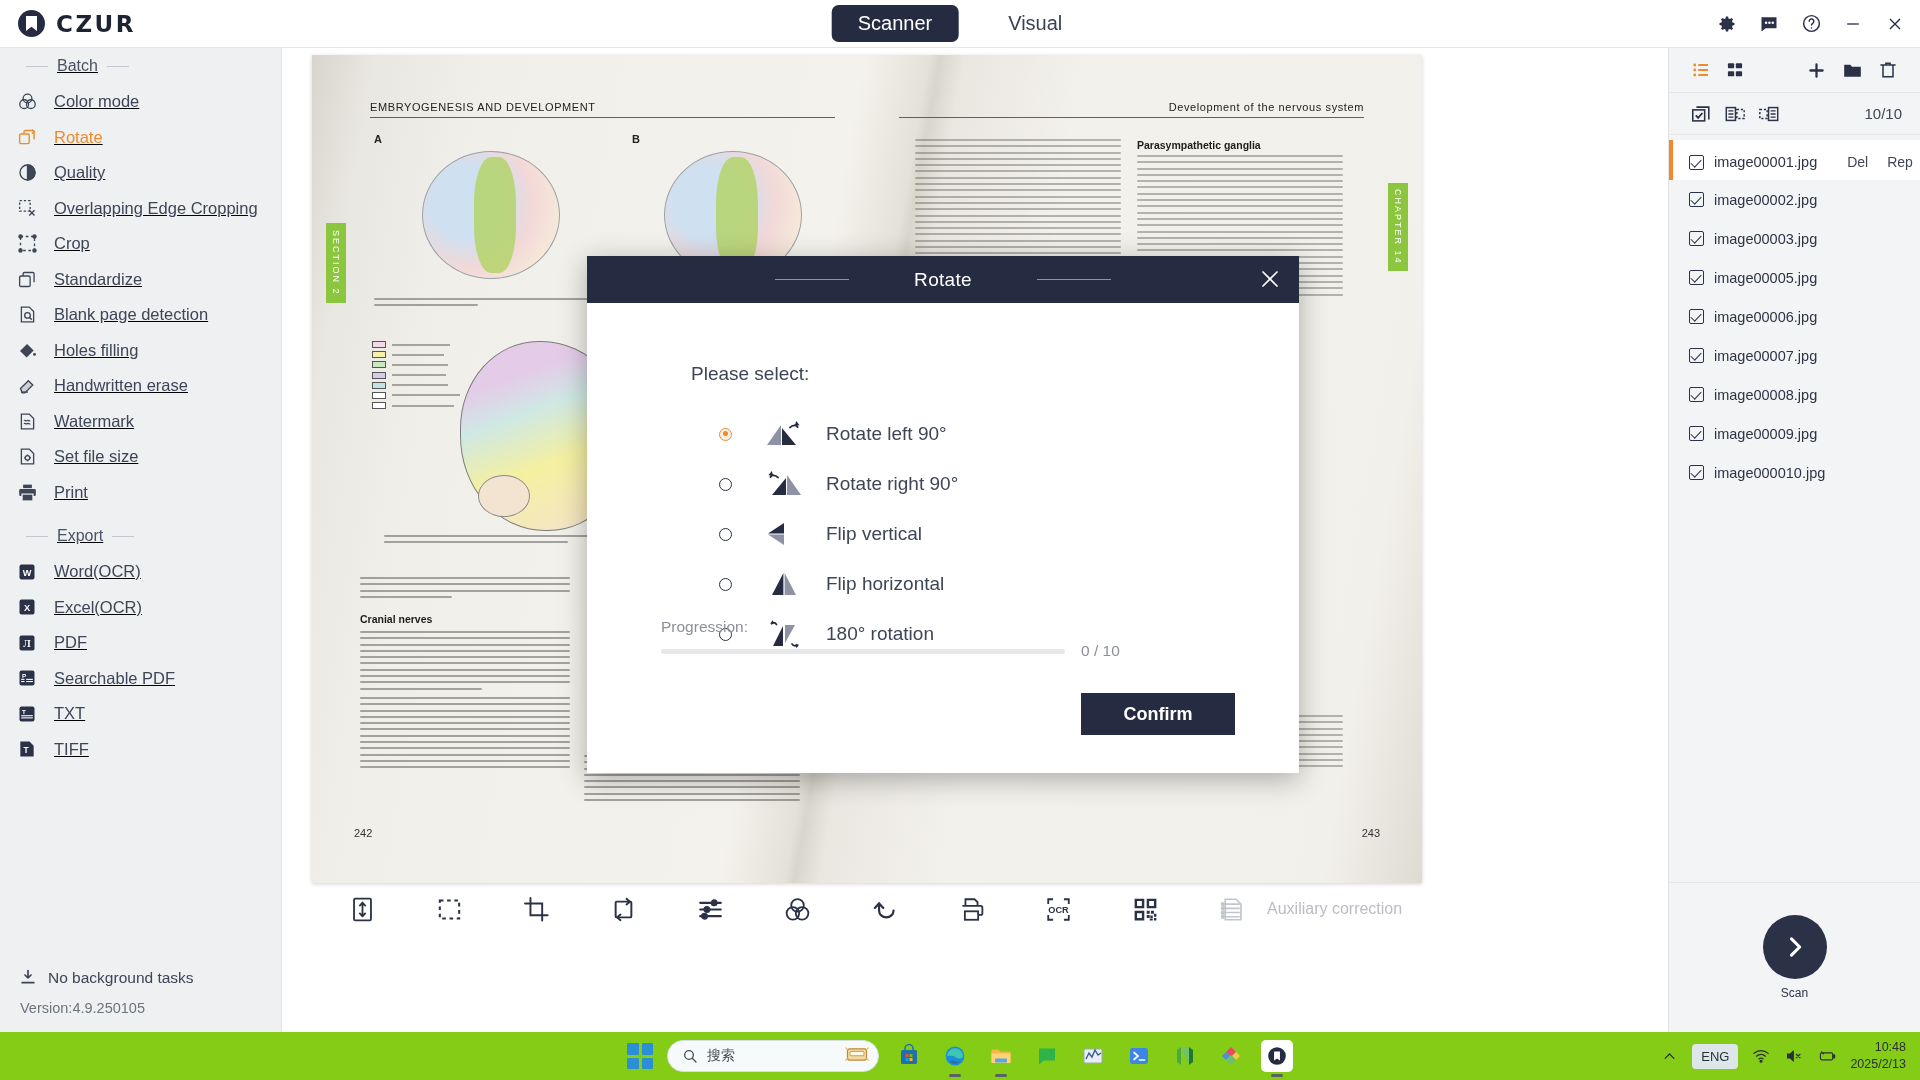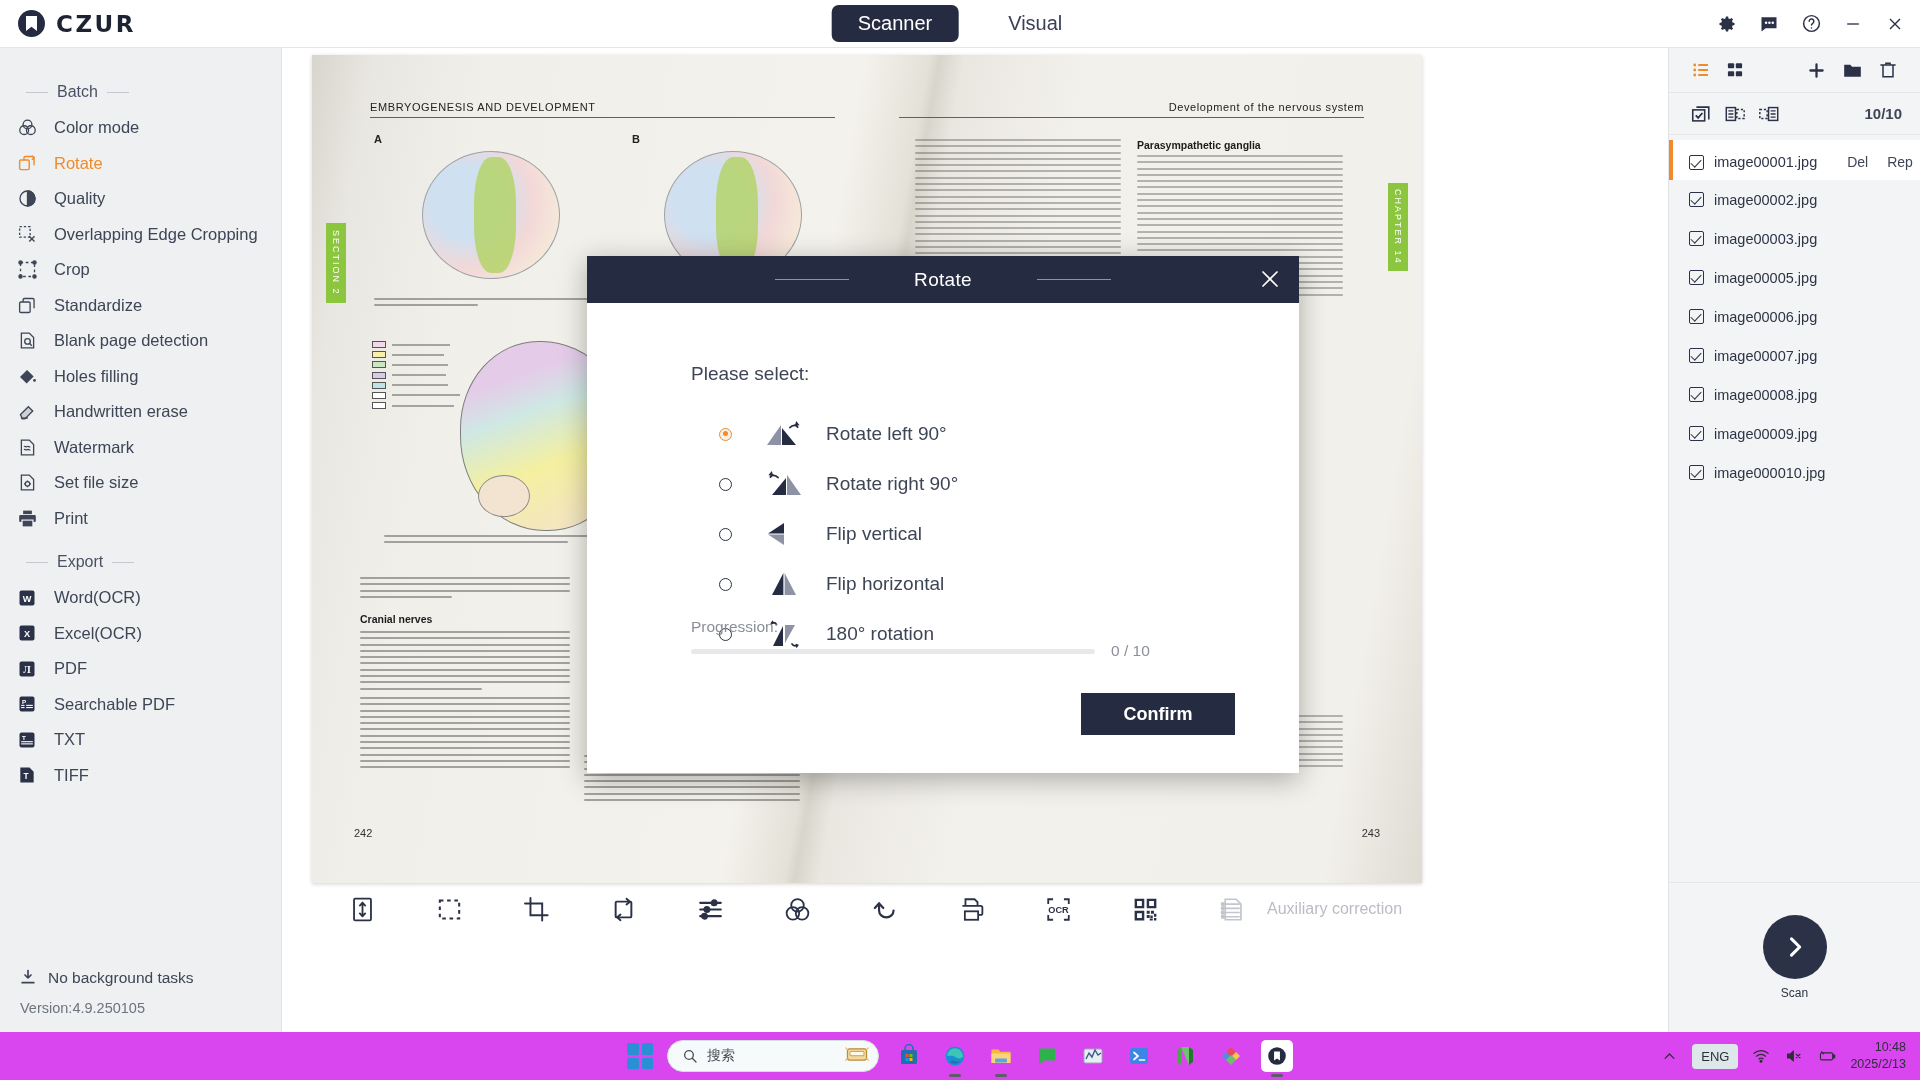--- a/index.html
+++ b/index.html
@@ -38,21 +38,21 @@
   .tab.active { background: #252c42; color: #fff; }
   .winbtns { position: absolute; right: 14px; display: flex; align-items: center; gap: 20px; }
   .winbtn { width: 22px; height: 22px; cursor: pointer; color: #2b3248; display: flex; align-items: center; justify-content: center; }
 
   
   .sidebar {
     position: absolute; left: 0; top: 48px; width: 282px; height: 984px;
     background: #eef0f1; border-right: 1px solid #e1e3e6;
     display: flex; flex-direction: column;
   }
-  .side-list { flex: 1; padding-top: 26px; overflow: hidden; }
+  .side-list { flex: 1; padding-top: 0; overflow: hidden; text-decoration: underline; }
   .side-group {
     display: flex; align-items: center; gap: 9px; padding: 0 0 0 26px;
     height: 36px; font-size: 16px; color: #4a5164;
   }
   .side-group .ln { width: 22px; height: 1px; background: #c5c9cf; }
   .side-item {
     display: flex; align-items: center; gap: 14px;
     height: 35.5px; padding-left: 14px; font-size: 16.5px; color: #3d4556; cursor: pointer;
   }
   .side-item.active { color: #f08a2a; }
@@ -112,21 +112,20 @@
     background: #f3f4f5; border-left: 1px solid #e1e3e6;
     display: flex; flex-direction: column;
   }
   .rp-row1 {
     height: 45px; display: flex; align-items: center; padding: 0 18px;
     border-bottom: 1px solid #e4e6e8;
   }
   .rp-row2 {
     height: 42px; display: flex; align-items: center; padding: 0 18px;
     border-bottom: 1px solid #e4e6e8;
-    font-weight: bold;
   }
   .rp-ic { width: 28px; height: 26px; display: flex; align-items: center; justify-content: center; cursor: pointer; color: #2b3248; }
   .rp-ic.orange { color: #f08a2a; }
   .rp-count { margin-left: auto; font-size: 15px; color: #3d4556; }
   .rp-list { flex: 1; overflow: hidden; padding-top: 5px; }
   .rp-item {
     padding: 8px 0 8px 20px; display: flex; flex-direction: row; gap: 4px; cursor: pointer;
     position: relative;
   }
   .rp-item.sel { background: #fff; }
@@ -172,36 +171,36 @@
   .opts { margin-left: 132px; }
   .opt { display: flex; align-items: center; height: 50px; gap: 0; cursor: pointer; }
   .radio {
     width: 13px; height: 13px; border-radius: 50%; border: 1.7px solid #2b3248;
     flex: 0 0 13px; margin-right: 30px;
   }
   .radio.on { border-color: #f08a2a; background: #fdf0e0; position: relative; }
   .radio.on::after { content:""; position:absolute; left:2.7px; top:2.7px; width:5.2px; height:5.2px; border-radius:50%; background:#f08a2a; }
   .opt-ic { width: 44px; height: 34px; display: flex; align-items: center; justify-content: center; margin-right: 20px; }
   .opt-lbl { font-size: 19px; color: #3d4556; }
-  .progress-row { position: absolute; left: 74px; top: 315px; width: 560px; margin-left: 30px; }
+  .progress-row { position: absolute; left: 74px; top: 315px; width: 560px; }
   .prog-lbl { font-size: 15.5px; color: #8b8f99; margin-bottom: 6px; }
   .prog-line { display: flex; align-items: center; gap: 16px; }
   .prog-bar { width: 404px; height: 5px; background: #e6e8ea; border-radius: 3px; }
   .prog-txt { font-size: 15.5px; color: #8b8f99; }
   .confirm {
     position: absolute; right: 64px; bottom: 38px; width: 154px; height: 42px;
     background: #252c42; color: #fff; font-size: 18px; font-weight: bold;
     display: flex; align-items: center; justify-content: center; cursor: pointer; border: none;
     font-family: "Liberation Sans", sans-serif;
   }
 
   
   .taskbar {
     position: absolute; left: 0; bottom: 0; width: 1920px; height: 48px;
-    background: #d946ef; display: flex; align-items: center;
+    background: #84cc16; display: flex; align-items: center;
   }
   .tb-center { position: absolute; left: 50%; transform: translateX(-50%); display: flex; align-items: center; gap: 14px; }
   .tb-start { width: 26px; height: 26px; display: grid; grid-template-columns: 1fr 1fr; grid-gap: 3px; }
   .tb-start i { background: #2b8fd6; border-radius: 1px; display: block; }
   .tb-search {
     width: 212px; height: 32px; background: #f7fafb; border: 1px solid #d6dde0; border-radius: 16px;
     display: flex; align-items: center; padding: 0 8px 0 14px; gap: 9px;
   }
   .tb-search-txt { font-size: 14px; color: #4a5056; }
   .tb-app { width: 32px; height: 32px; display: flex; align-items: center; justify-content: center; position: relative; cursor: pointer; }

